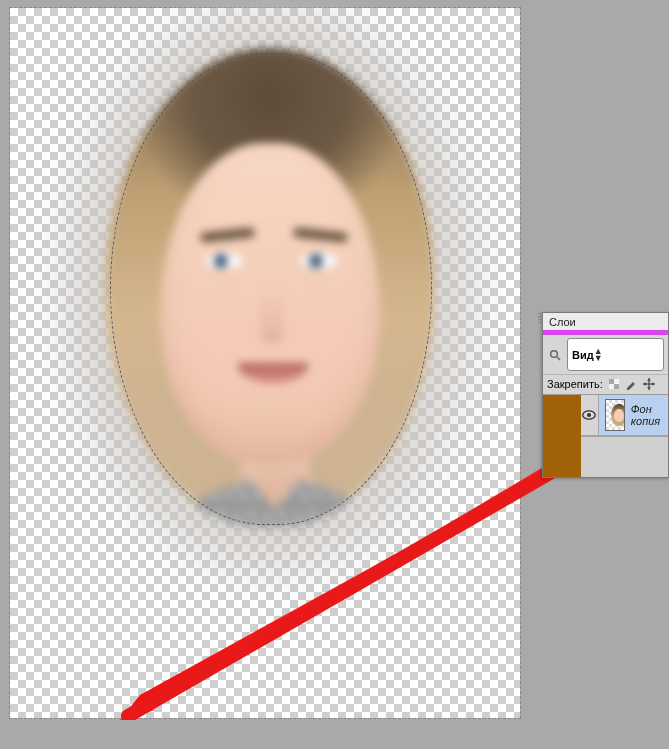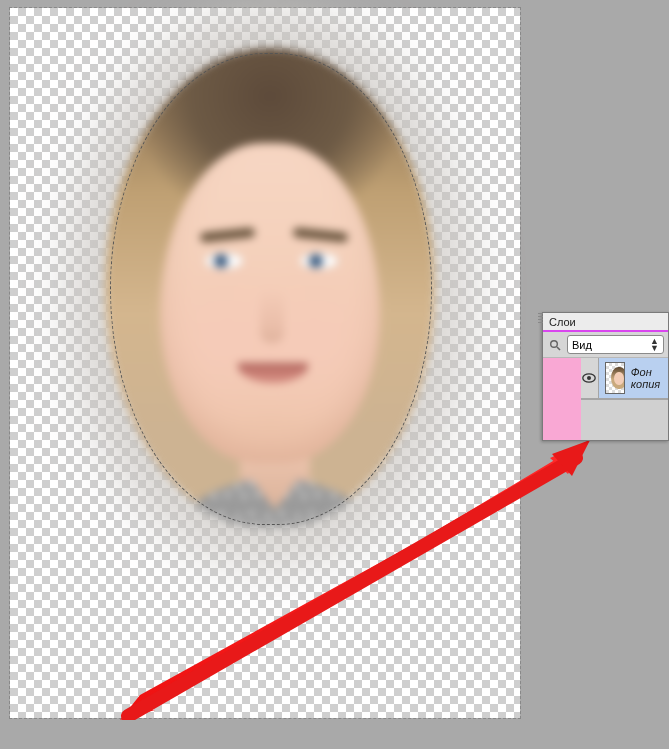--- a/index.html
+++ b/index.html
@@ -132,45 +132,45 @@
     top: 312px;
     width: 127px;
     background: #d6d6d6;
     border: 1px solid #7a7a7a;
     box-shadow: -1px 1px 3px rgba(0,0,0,0.25);
     box-sizing: border-box;
   }
 
   .panel-tab {
     background: #ececec;
-    border-bottom: 2px solid #d946ef;
+    border-bottom: 5px solid #d946ef;
     padding: 3px 6px 2px;
     font-size: 11px;
     color: #222;
   }
 
   .panel-row {
     display:flex;
     align-items:center;
     gap:4px;
     padding: 3px 4px;
     border-bottom: 1px solid #b8b8b8;
   }
 
   .kind-select {
     flex:1;
     display:flex;
     align-items:center;
-    justify-content:space-between;
     background:#fff;
     border:1px solid #8a8a8a;
     border-radius:3px;
     height:17px;
-    padding:0 4px;
+    padding:7px 4px;
     font-size:11px;
+    font-weight:bold;
   }
   .kind-select .arrows { font-size:9px; line-height:7px; color:#333; display:flex; flex-direction:column; }
 
   .search-icon {
     width:16px; height:16px;
     display:flex; align-items:center; justify-content:center;
   }
   .search-icon svg { opacity:0.7; }
 
   .blend-select {
@@ -188,21 +188,21 @@
     display:flex;
     align-items:center;
     gap:6px;
     padding:3px 4px 4px;
     border-bottom:1px solid #9a9a9a;
     font-size:11px;
   }
   .lock-icons { display:flex; gap:6px; align-items:center; }
   .lock-icons span { opacity:0.75; display:inline-flex; }
 
-  .layers-list { background:#f9a8d4;padding-left:38px; }
+  .layers-list { background:#a16207;padding-left:38px; }
   .layer-item {
     display:flex;
     align-items:center;
     height:40px;
     border-bottom:1px solid #a5a5a5;
     font-size:11px;
     position:relative;
   }
   .layer-item.selected { background:#b9d0f0; }
   .vis-col {
@@ -307,20 +307,44 @@
     <div class="kind-select">
       <span>Вид</span>
       <span class="arrows">
           <span>▲</span>
           <span>▼</span>
         </span>
     </div>
   </div>
 
 
+  <div class="lock-row">
+    <span>Закрепить:</span>
+    <div class="lock-icons">
+      <span>
+        <svg width="11" height="11" viewBox="0 0 11 11">
+            <rect x="0" y="0" width="5" height="5" fill="#999"></rect>
+            <rect x="5" y="5" width="5" height="5" fill="#999"></rect>
+            <rect x="5" y="0" width="5" height="5" fill="#fff"></rect>
+            <rect x="0" y="5" width="5" height="5" fill="#fff"></rect>
+          </svg>
+      </span>
+      <span>
+        <svg width="11" height="11" viewBox="0 0 11 11">
+            <path d="M1 9 L7 3 L9 5 L3 11 L1 11 Z" fill="#333"></path>
+          </svg>
+      </span>
+      <span>
+        <svg width="12" height="12" viewBox="0 0 12 12">
+            <path d="M6 0 L6 12 M0 6 L12 6" stroke="#333" stroke-width="1.5"></path>
+            <path d="M6 0 L4 3 L8 3 Z M6 12 L4 9 L8 9 Z M0 6 L3 4 L3 8 Z M12 6 L9 4 L9 8 Z" fill="#333"></path>
+          </svg>
+      </span>
+    </div>
+  </div>
 
   <div class="layers-list">
 
     <div class="layer-item selected">
       <div class="vis-col">
         <svg class="eye-icon" viewBox="0 0 14 10">
           <ellipse cx="7" cy="5" rx="6.2" ry="4.2" fill="none" stroke="#333" stroke-width="1.3"></ellipse>
           <circle cx="7" cy="5" r="2" fill="#333"></circle>
         </svg>
       </div>

